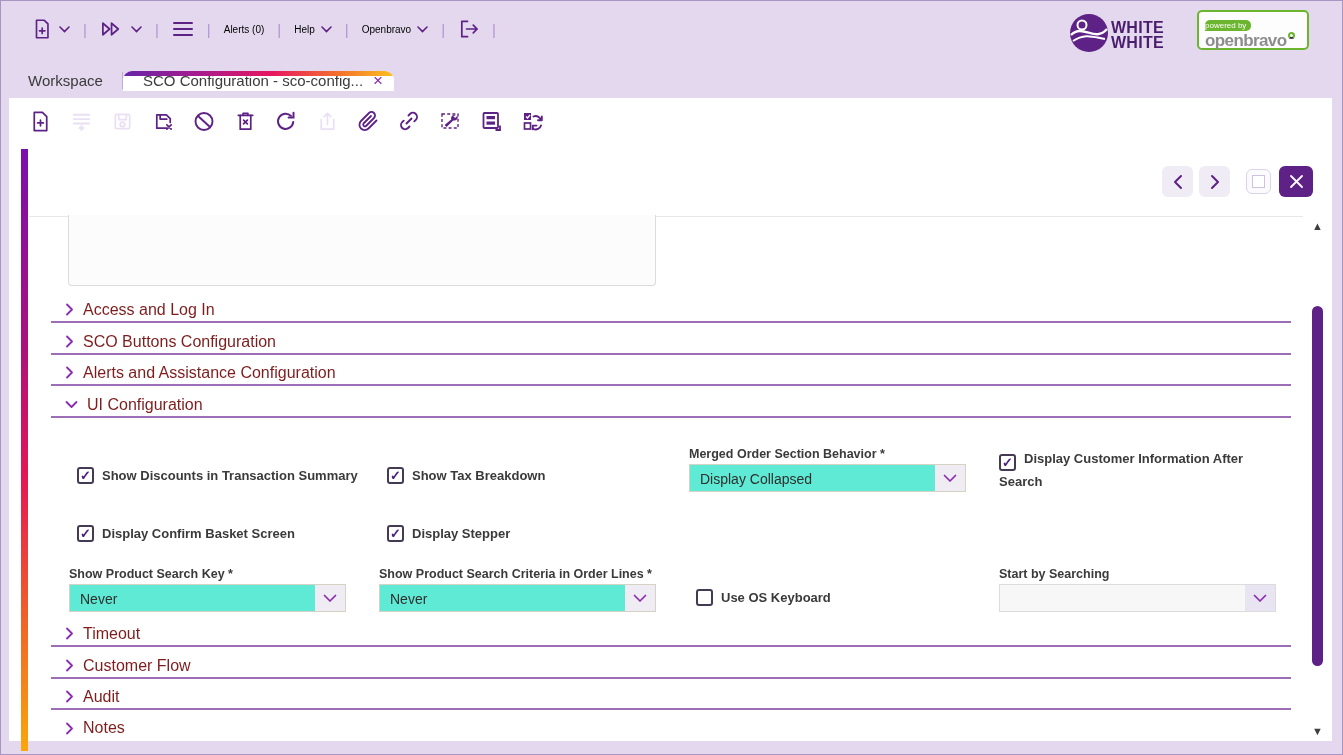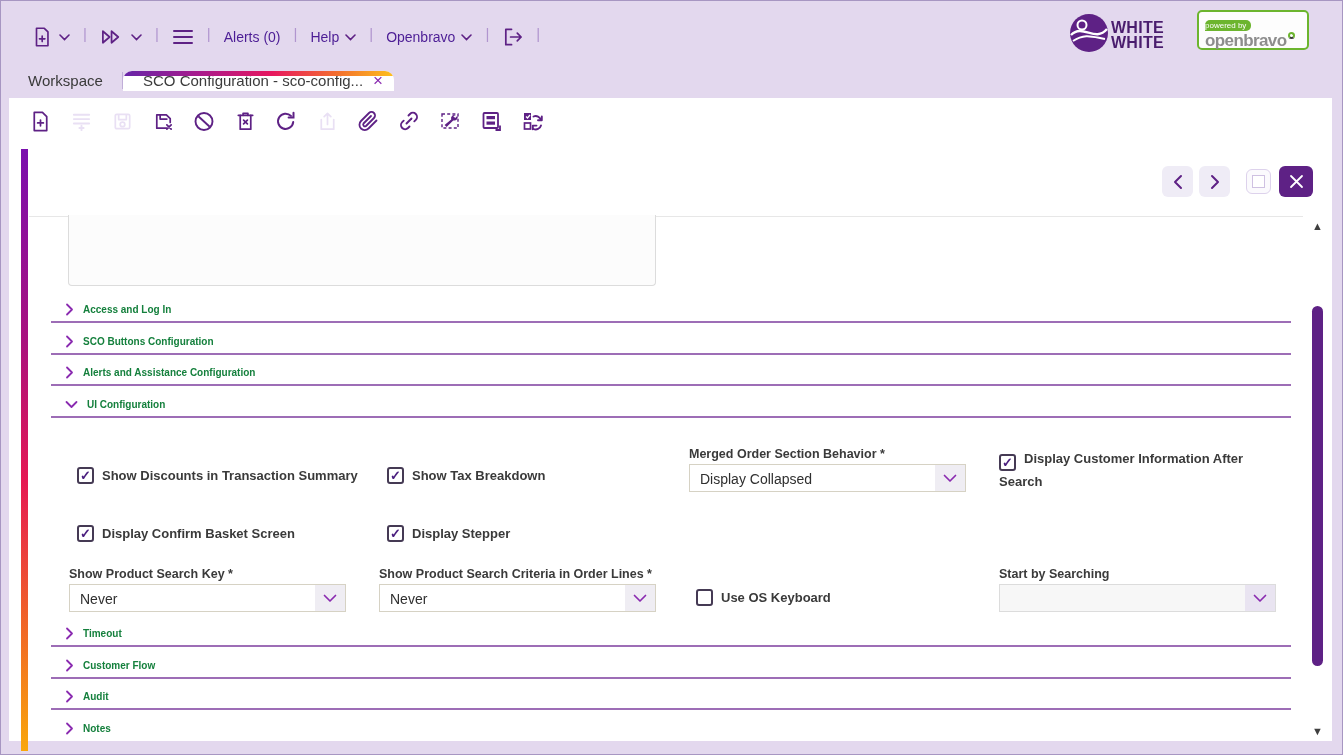--- a/index.html
+++ b/index.html
@@ -5,21 +5,21 @@
   * { box-sizing: border-box; }
   html,body { margin:0; padding:0; background:#cbbedd; }
   .screen {
     position:relative; width:1343px; height:755px;
     background:#e3d8ee; border:1px solid #a796c2; overflow:hidden;
     font-family:"Liberation Sans", sans-serif;
   }
   
   .topbar { position:absolute; left:0; top:0; width:100%; height:62px; }
   .menu { position:absolute; left:30px; top:16px; display:flex; align-items:center; gap:13px; }
-  .menu .mi { display:flex; align-items:center; gap:6px; color:#4c1d95; font-size:14px; cursor:pointer;margin-top:8px; }
+  .menu .mi { display:flex; align-items:center; gap:6px; color:#000000; font-size:10px; cursor:pointer; }
   .menu .sep { color:#b195cf; font-size:15px; }
   .micon svg { display:block; }
   .brand { position:absolute; right:178px; top:12px; display:flex; align-items:center; gap:2px; }
   .brand-text { color:#4a1d6e; font-weight:bold; font-size:16px; line-height:15px; letter-spacing:0.3px; }
   .powered { position:absolute; right:33px; top:9px; width:112px; height:40px; background:#fdfdfd;
              border:2px solid #6cb52e; border-radius:5px; padding:2px 6px 0 6px; }
   .powered .tag { display:inline-block; background:#6cb52e; color:#fff; font-size:8px; padding:1px 5px 1px 0; border-radius:5px 5px 5px 0; }
   .powered .name { color:#8d8d8d; font-size:17px; font-weight:bold; letter-spacing:-0.6px; line-height:14px; }
   .powered .bdot { display:inline-block; width:7px; height:7px; border:2.5px solid #6cb52e; border-bottom-color:#3a3a3a; border-radius:50%; vertical-align:top; margin-left:1px; }
   
@@ -45,33 +45,33 @@
   .nbtn.max { width:25px; height:25px; background:#fbfafd; border:1px solid #ddd2ec; margin-left:10px; }
   .nbtn.max .sq { width:13px; height:13px; border:1px solid #cfc1e2; background:#fff; }
   .nbtn.close { background:#5e2185; width:34px; margin-right:0; margin-left:2px; }
   .viewline { position:absolute; left:28px; top:215px; width:1274px; border-top:1px solid #e7e7e7; }
   
   .emptybox { position:absolute; left:67px; top:214px; width:588px; height:71px; background:#fcfcfc;
       border:1px solid #dcdcdc; border-top:none; border-radius:0 0 4px 4px; }
   
   .section { position:absolute; left:50px; width:1240px; height:25px; border-bottom:2px solid #9d6db6;
       display:flex; align-items:center; gap:9px; padding-left:14px; cursor:pointer; }
-  .section .stitle { color:#15803d; font-weight:bold; font-size:10px; }
+  .section .stitle { color:#7f1d1d; font-weight:normal; font-size:16px; }
   .chev svg { display:block; }
   
   .cbrow { position:absolute; display:flex; align-items:center; gap:8px; }
   .cb { width:17px; height:17px; border:2px solid #453a54; border-radius:3px; background:#fff; flex:none;
         display:flex; align-items:center; justify-content:center; cursor:pointer; }
   .cb .mark { color:#4a1e7e; font-weight:bold; font-size:13px; line-height:13px; visibility:hidden; }
   .cb.checked .mark { visibility:visible; }
   .cblabel { color:#3a3a3a; font-weight:bold; font-size:13px; }
   .cbwrap { position:absolute; width:252px; color:#3a3a3a; font-weight:bold; font-size:13px; line-height:22px; }
   .cbwrap .cb { display:inline-flex; vertical-align:-4px; margin-right:8px; }
   .flabel { position:absolute; color:#3a3a3a; font-weight:bold; font-size:12.5px; }
-  .sel { position:absolute; height:28px; width:277px; display:flex; border:1px solid #d6d2c4; background:#ffffff; cursor:pointer; }
+  .sel { position:absolute; height:28px; width:277px; display:flex; border:1px solid #d6d2c4; background:#5eead4; cursor:pointer; }
   .sel.empty { background:#f7f7f7; border-color:#dcdcdc; }
   .sel .val { flex:1; padding:6px 0 0 10px; font-size:14px; color:#2f2f2f; overflow:hidden; white-space:nowrap; }
   .sel .btn { width:30px; display:flex; align-items:center; justify-content:center; background:#efedf3; }
   .sel.empty .btn { background:#e9e4f1; }
   
   .sbar { position:absolute; left:1302px; top:215px; width:29px; height:525px; background:#fff; }
   .sbar .arr { position:absolute; left:0; width:100%; text-align:center; color:#3f3f3f; font-size:11px; cursor:pointer; }
   .sbar .thumb { position:absolute; left:9px; top:90px; width:11px; height:360px; background:#5e2185; border-radius:6px; cursor:pointer; }
 </style>
 </head>

